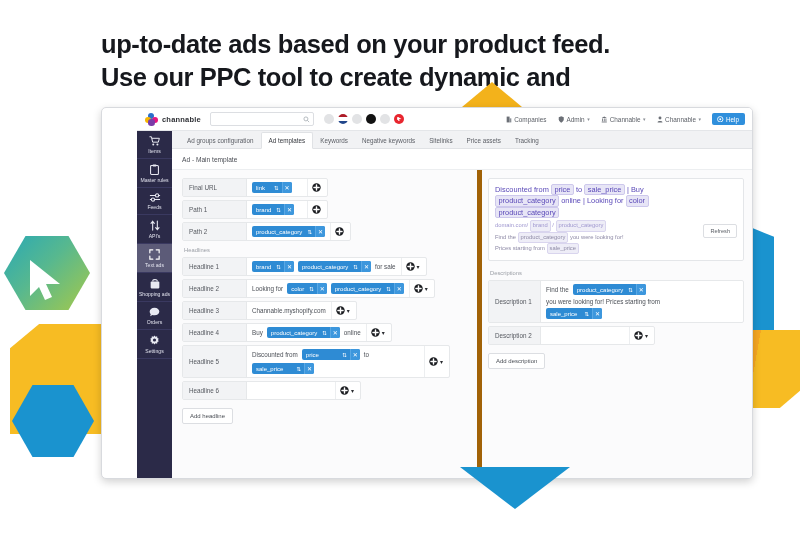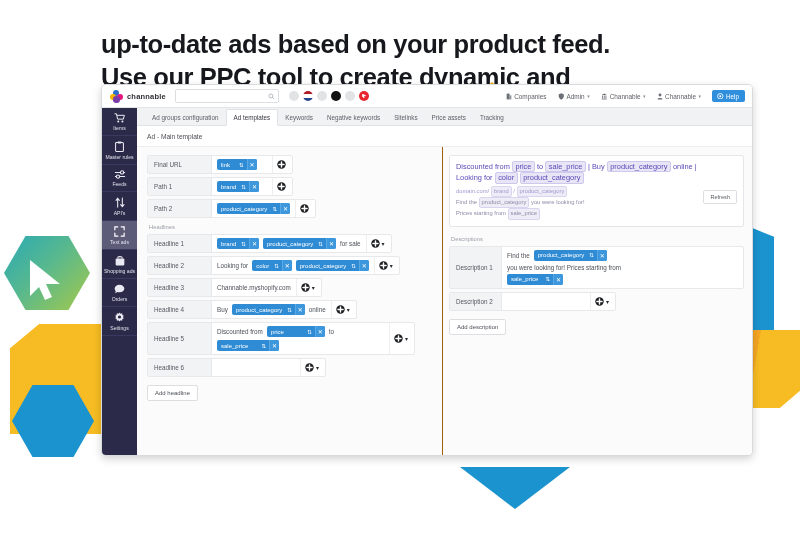--- a/index.html
+++ b/index.html
@@ -73,30 +73,31 @@
   #yellow-cube-right {
     left: 716px; top: 330px;
     width: 84px; height: 78px;
     background: linear-gradient(100deg, #f5a623 0%, #f5a623 46%, #f7bc23 46%, #f7bc23 100%);
     clip-path: polygon(24% 0%, 100% 0%, 100% 78%, 76% 100%, 0% 100%, 0% 22%);
     z-index: 2;
   }
   
   .window {
     position: absolute;
-    left: 101px; top: 84px;
+    left: 101px; top: 107px;
     width: 652px; height: 372px;
     background: #fff;
     border: 1px solid #d8dade;
     border-radius: 5px;
     box-shadow: 0 3px 9px rgba(0,0,0,0.18);
     overflow: hidden;
     z-index: 4;
     display: flex;
     flex-direction: column;
+    padding-left: 35px;
   }
   
   .topbar {
     height: 23px;
     border-bottom: 1px solid #e4e6e9;
     display: flex;
     align-items: center;
     padding: 0 7px 0 8px;
     background: #fff;
     flex: 0 0 auto;
@@ -193,21 +194,21 @@
   }
   .panel-title {
     font-size: 6.6px; color: #4b4e55;
     padding: 7px 0 6px 10px;
     background: #fff;
     border-bottom: 1px solid #eceef0;
     flex: 0 0 auto;
   }
   .cols { display: flex; flex: 1 1 auto; min-height: 0; }
   .col-left { width: 305px; flex: 0 0 305px; padding: 8px 0 0 10px; }
-  .col-right { flex: 1 1 auto; padding: 8px 8px 0 6px; border-left: 1px solid #a16207;}
+  .col-right { flex: 1 1 auto; padding: 8px 8px 0 6px; border-left: 5px solid #a16207;}
   
   .row {
     display: flex; align-items: stretch;
     background: #fff;
     border: 1px solid #e6e8ea;
     margin-bottom: 3px;
     width: fit-content;
     max-width: 100%;
     border-radius: 2px;
   }

